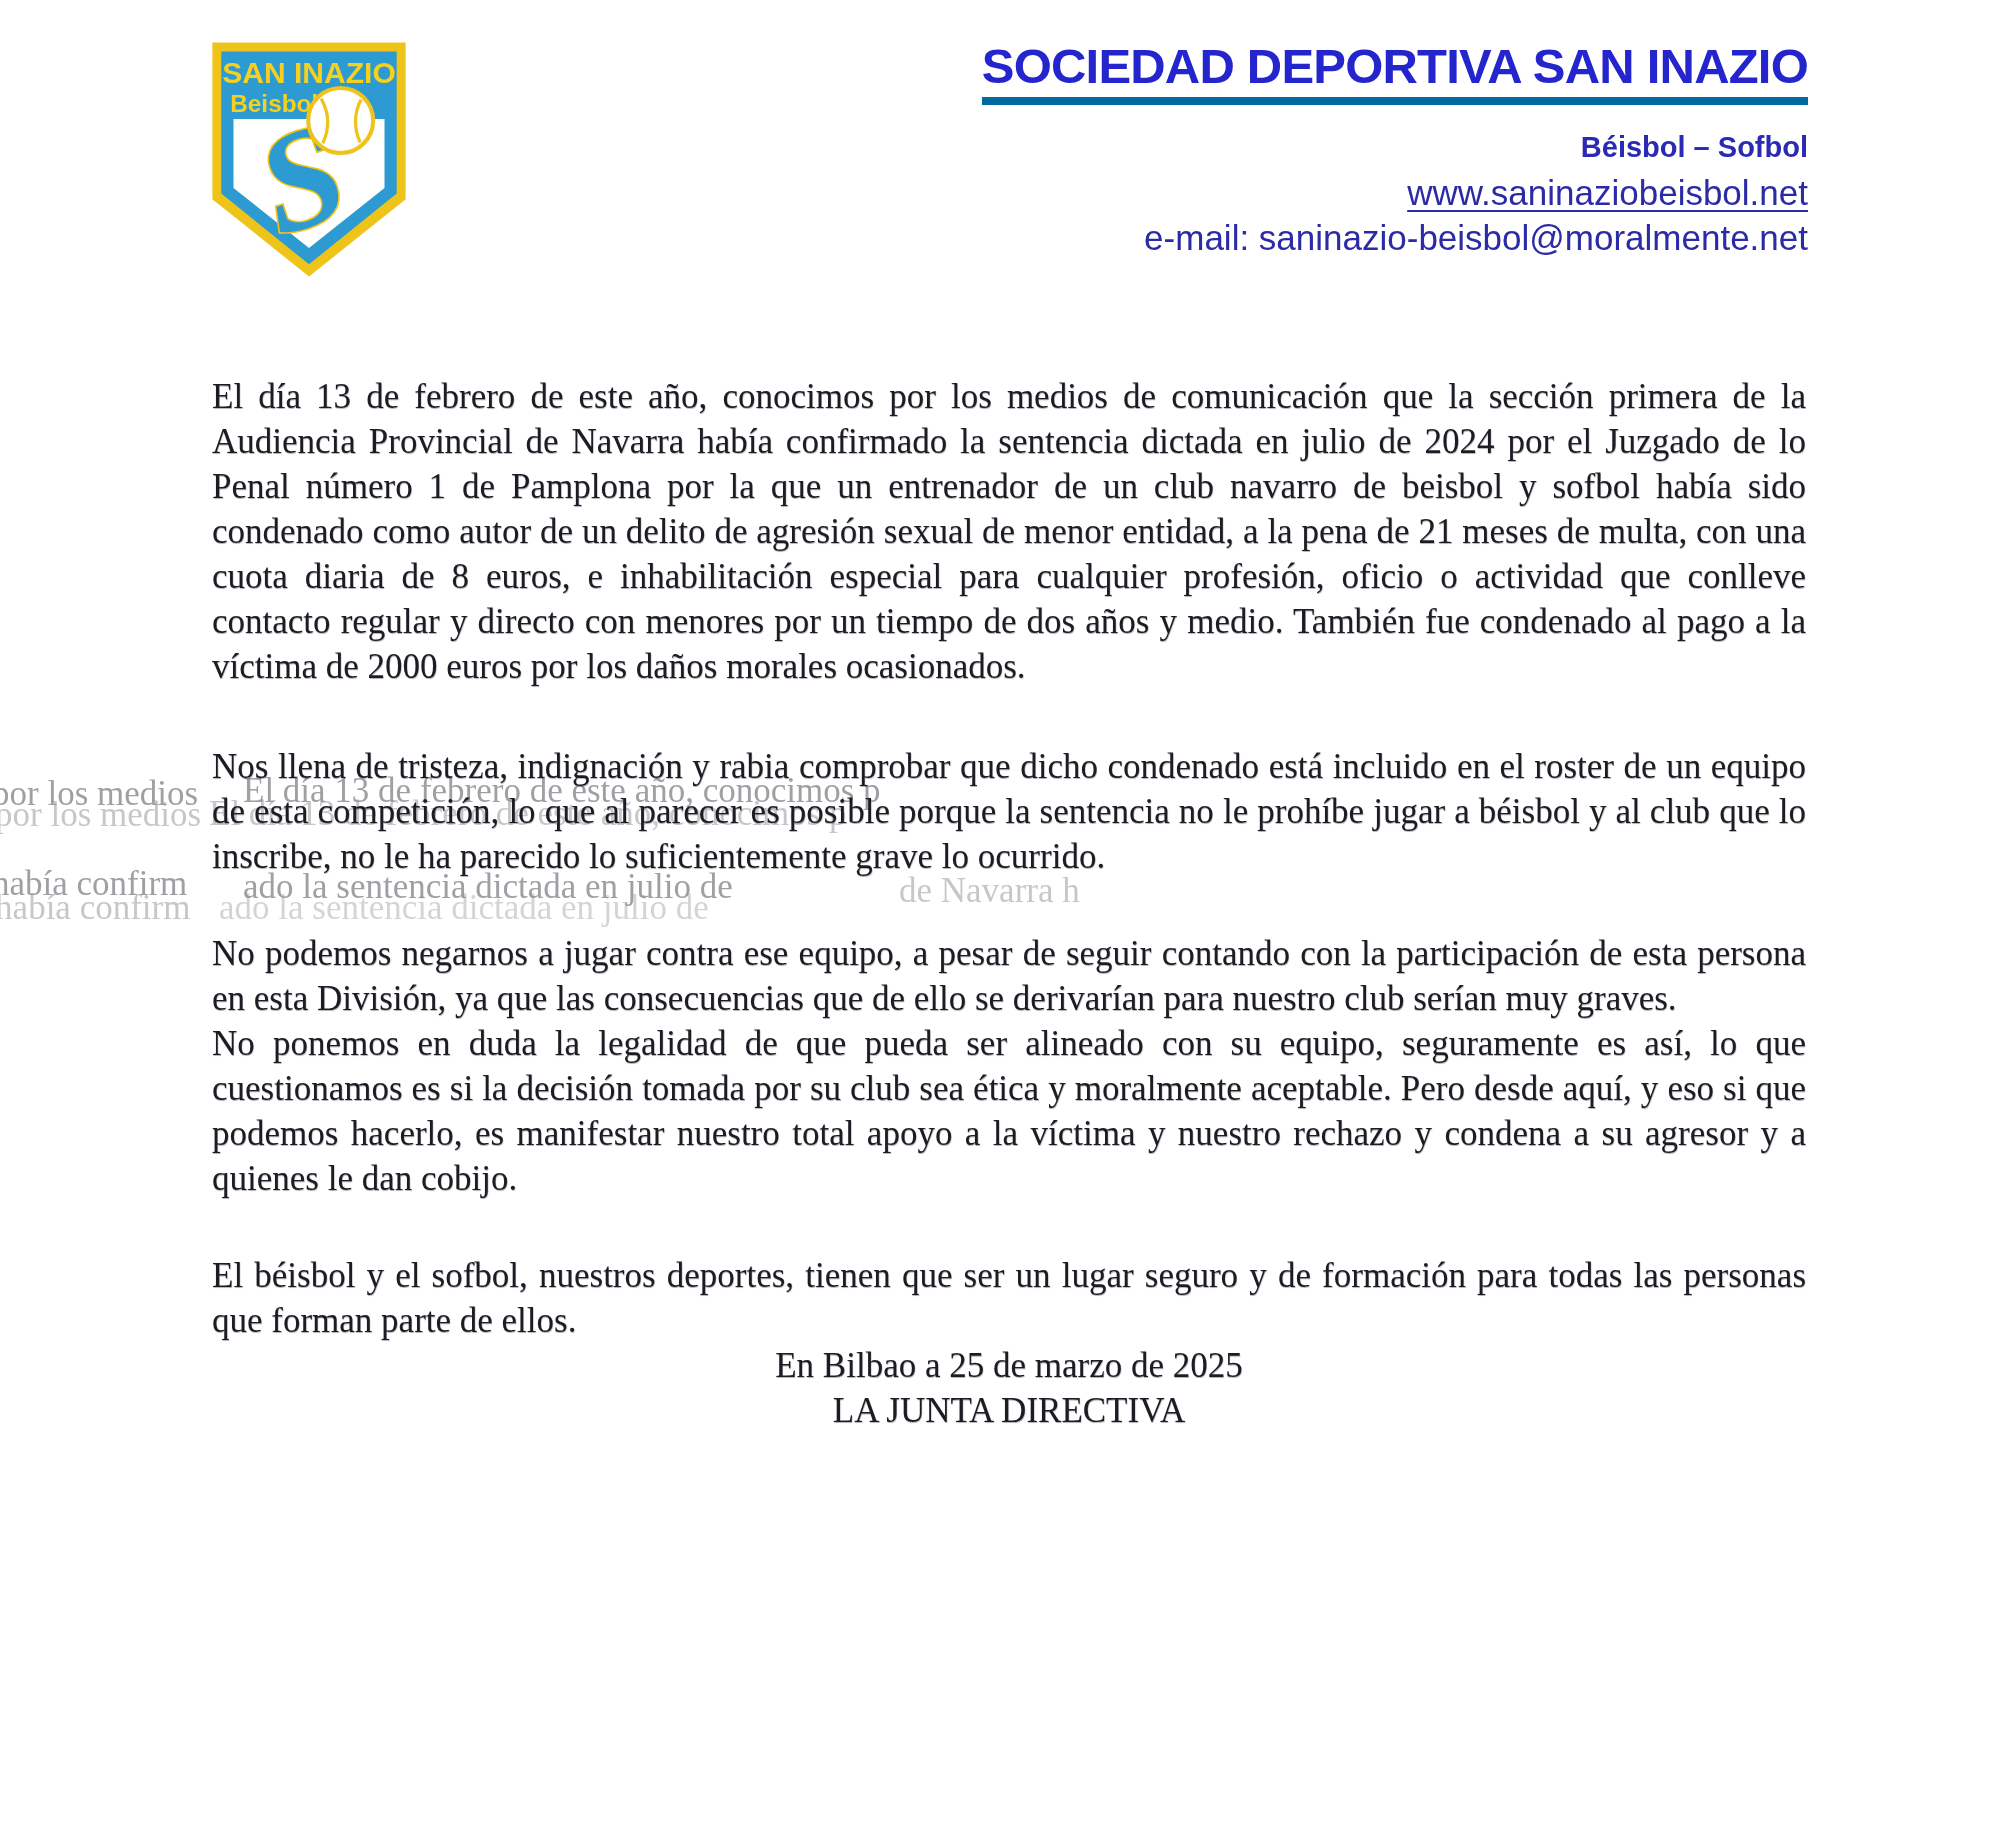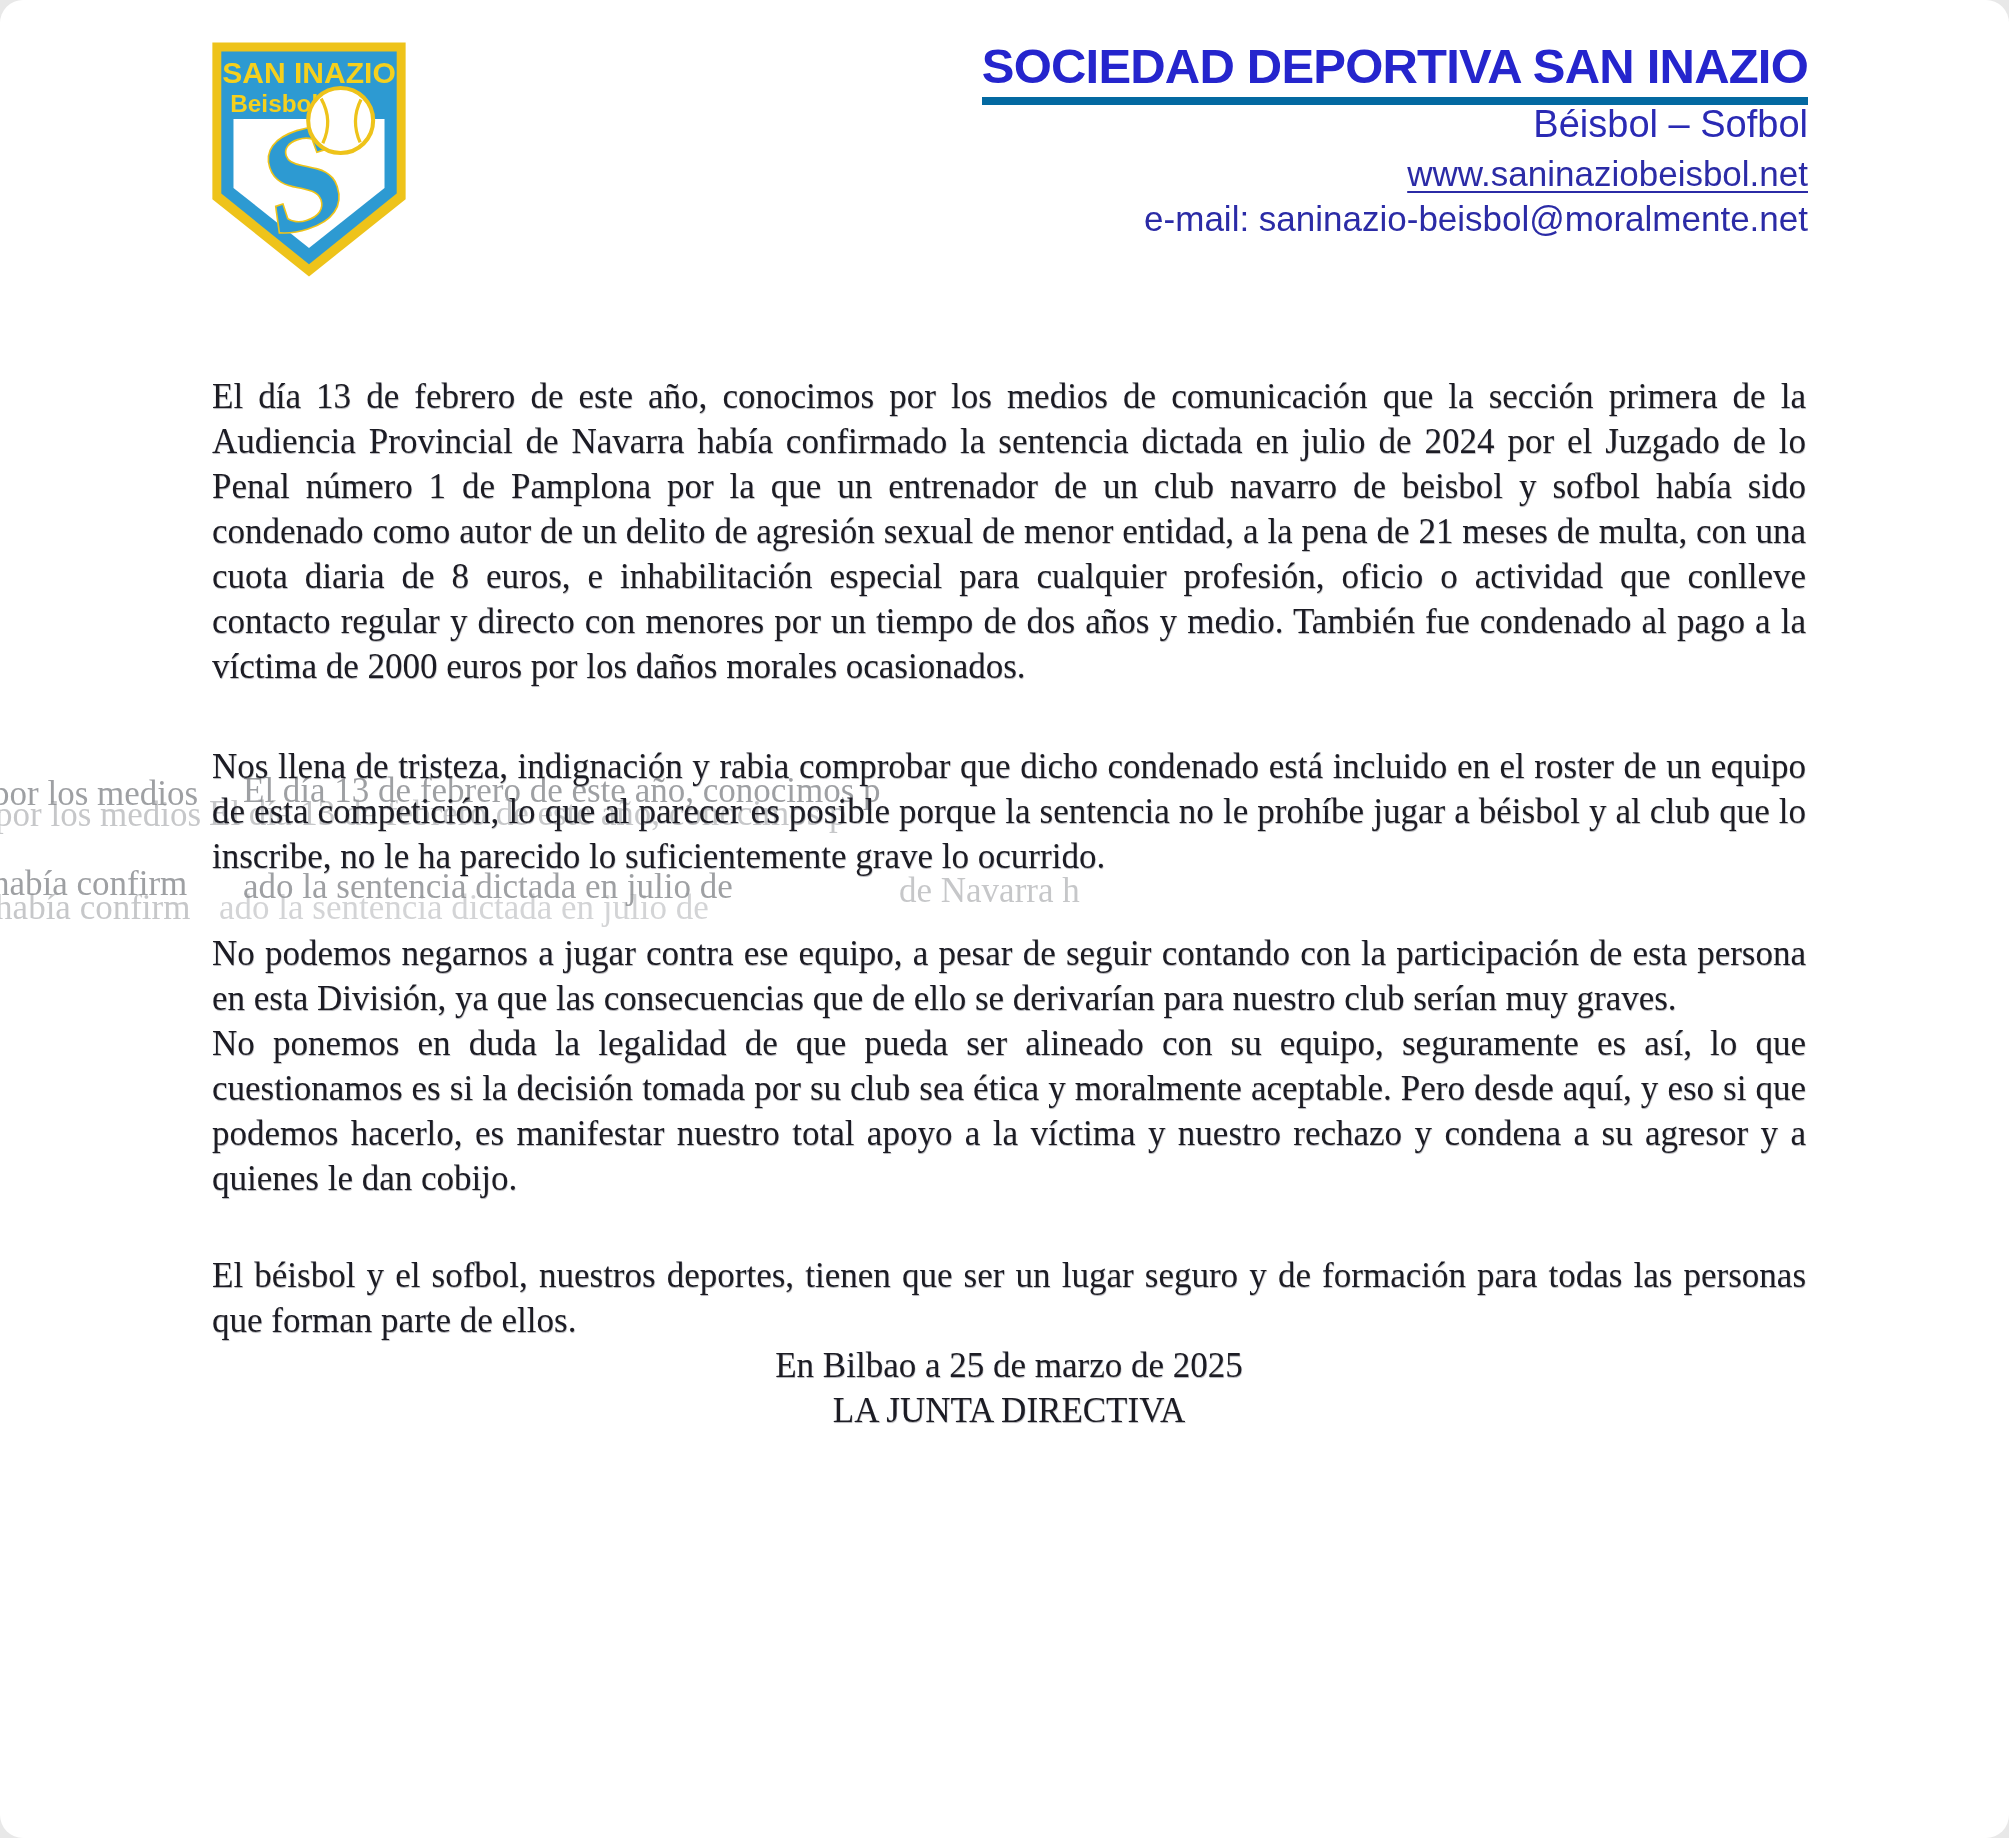--- a/index.html
+++ b/index.html
@@ -1,30 +1,30 @@
 <!DOCTYPE html>
 <html style="font-size:13px"><head>
 <meta charset="utf-8">
 <style>
   html,body{margin:0;padding:0;background:#e8e8e8;}
   #page{
     position:relative;width:2009px;height:1838px;background:#ffffff;
-    overflow:hidden;font-family:"Liberation Serif", serif;color:#1c1c24;border-radius:23px;
+    overflow:hidden;font-family:"Liberation Serif", serif;color:#1c1c24;
   }
   
   .logo{position:absolute;left:201px;top:37px;width:216px;height:245px;}
   .letterhead{
     position:absolute;right:201px;top:42px;text-align:right;
     font-family:"Liberation Sans", sans-serif;line-height:1;
   }
   .org{
     display:inline-block;font-size:49px;font-weight:bold;letter-spacing:-0.8px;
     color:#2525cd;border-bottom:8px solid #0369a1;padding-bottom:5.7px;
   }
-  .disc{margin-top:0;font-size:38px;font-weight:normal;color:#2a2ab4;}
+  .disc{margin-top:28px;font-size:29px;font-weight:bold;color:#2a2ab4;}
   .web{margin-top:13px;font-size:35px;color:#2b2ba6;}
   .weblink{text-decoration:underline;text-decoration-thickness:2.4px;text-underline-offset:4.9px;cursor:pointer;}
   .email{margin-top:10.5px;font-size:35px;color:#2b2ba6;}
   .gnum{margin-top:11.3px;font-size:28px;color:#40408f;}
   
   .content{
     position:absolute;left:212px;top:374px;width:1594px;
     font-size:35px;line-height:45px;text-align:justify;
     text-shadow:0.5px 0.5px 0.7px rgba(55,55,65,.38);
   }

